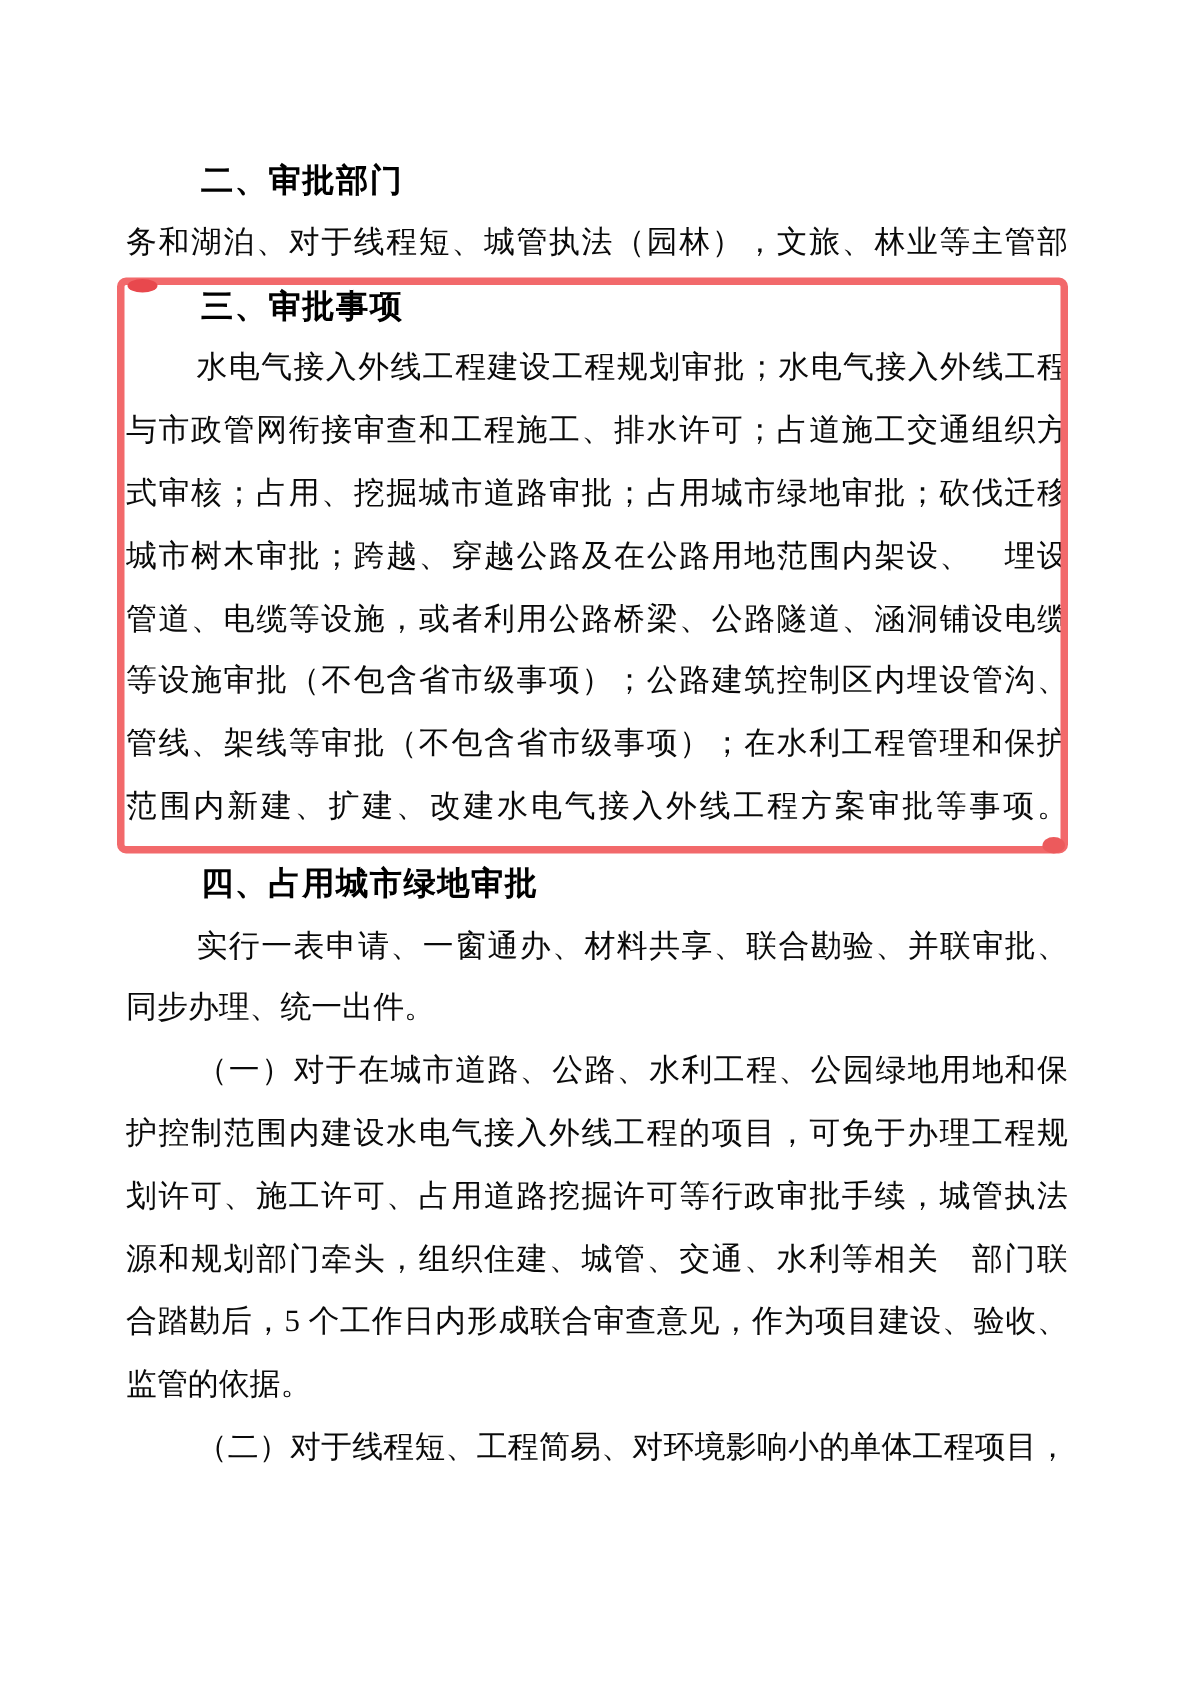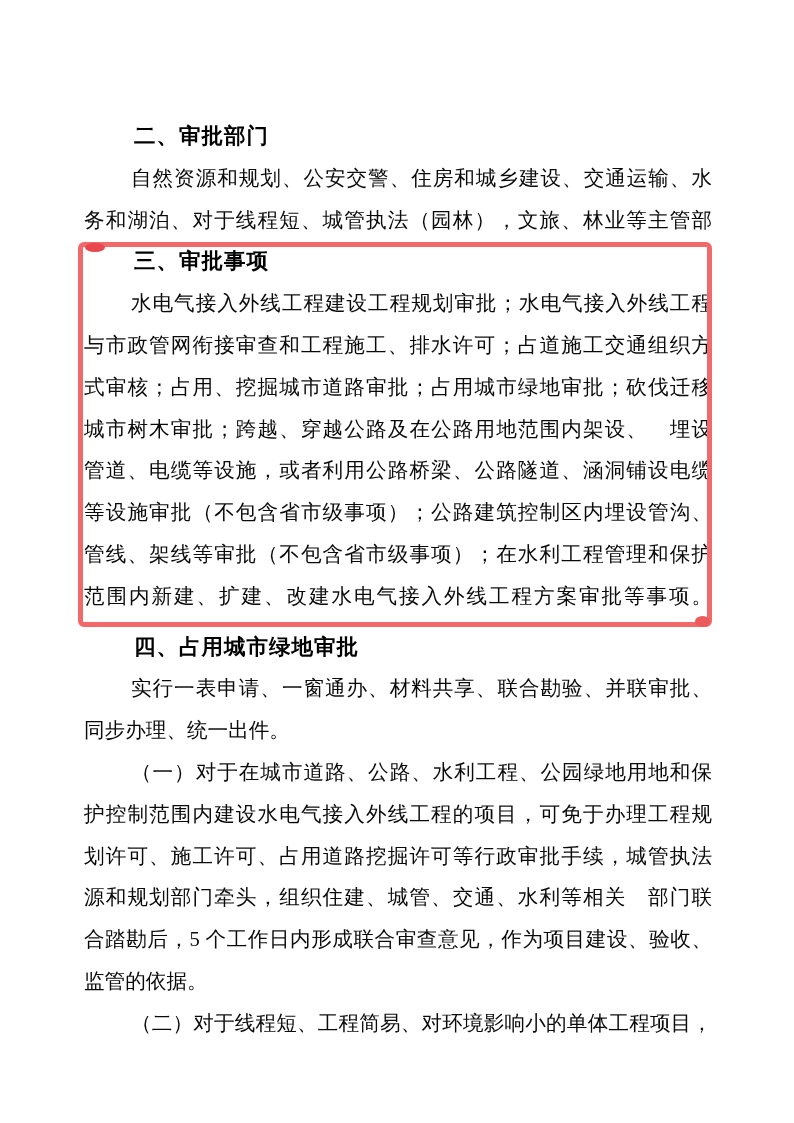--- a/index.html
+++ b/index.html
@@ -11,21 +11,21 @@
   .page {
     position: relative;
     width: 794px;
     height: 1123px;
     background: #ffffff;
     overflow: hidden;
   }
   .content {
     position: absolute;
     left: 84px;
-    top: 116px;
+    top: 100px;
     width: 628px;
   }
   .heading {
     font-family: "Liberation Sans", "DejaVu Sans", sans-serif;
     font-size: 21.5px;
     font-weight: bold;
     height: 41.8px;
     line-height: 41.8px;
     text-indent: 50px;
     letter-spacing: 1px;
@@ -80,21 +80,20 @@
 </style>
 </head>
 <body>
 
 <div class="page">
   <div class="content">
 
     <section class="sec">
       <h2 class="heading">二、审批部门</h2>
       <div>
-        <div class="line fill indent">自然资源和规划、公安交警、住房和城乡建设、交通运输、水</div>
         <div class="line fill">务和湖泊、对于线程短、城管执法（园林），文旅、林业等主管部门。</div>
       </div>
     </section>
 
     <section class="sec">
       <div class="red-box"></div>
       <h2 class="heading">三、审批事项</h2>
       <div>
         <div class="line fill indent">水电气接入外线工程建设工程规划审批；水电气接入外线工程</div>
         <div class="line fill">与市政管网衔接审查和工程施工、排水许可；占道施工交通组织方</div>

